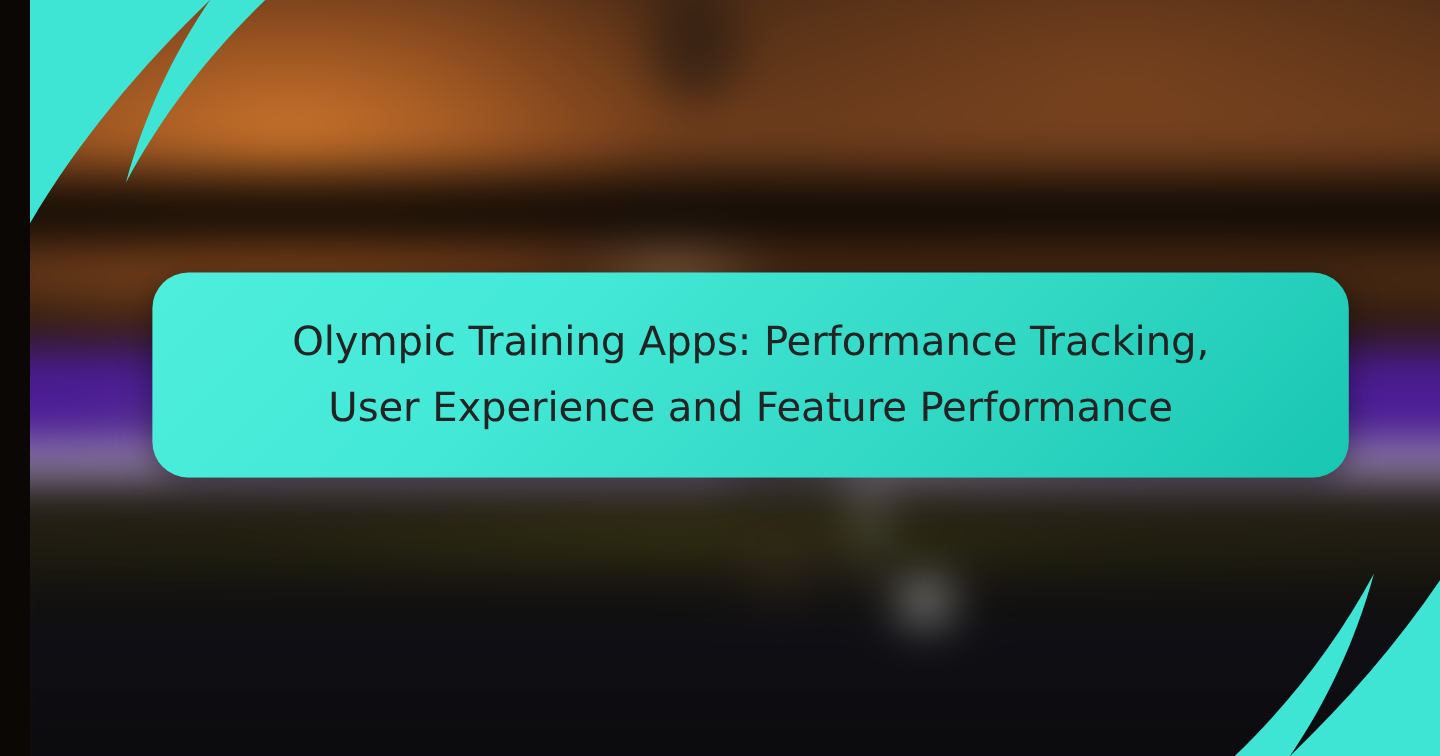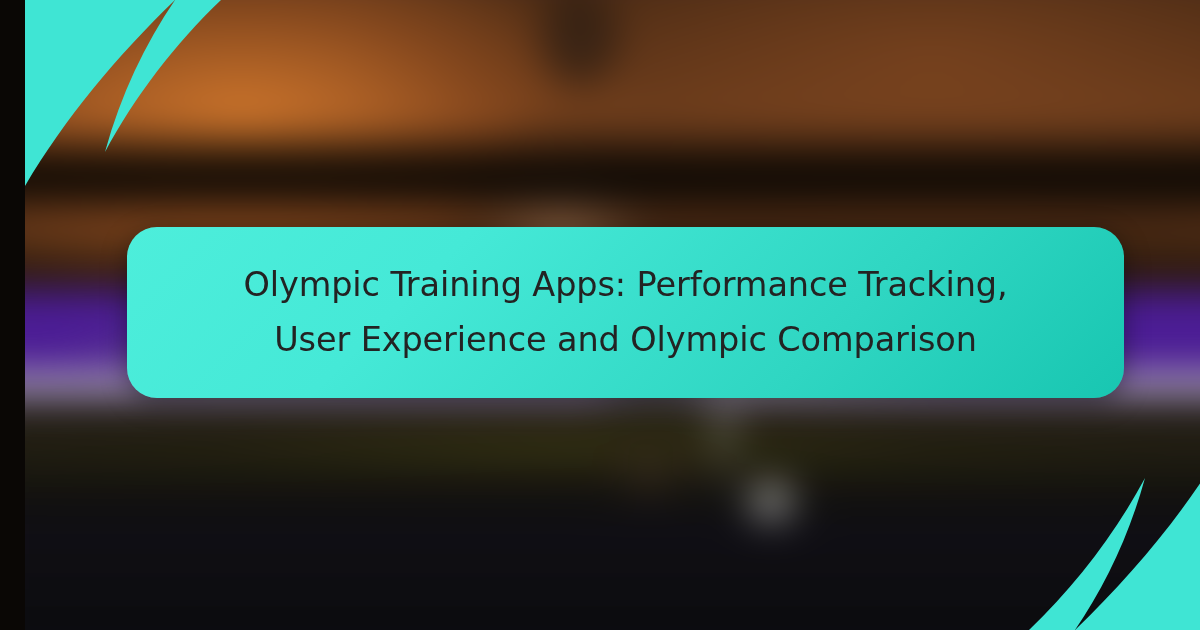--- a/index.html
+++ b/index.html
@@ -215,17 +215,17 @@
   <div class="corner-br">
     <svg viewBox="0 0 320 300" xmlns="http://www.w3.org/2000/svg" aria-hidden="true">
       <path d="M0,0 L150,0 C 92,56 40,118 0,186 Z" fill="#3FE5D4"></path>
       <path d="M150,0 L196,0 C 150,44 110,96 80,152 C 96,94 120,44 150,0 Z" fill="#3FE5D4"></path>
     </svg>
   </div>
 
   <div id="headline-card">
     <h1 id="headline-text">
       <span style="display: block;">Olympic Training Apps: Performance Tracking,</span>
-      <span style="display: block;">User Experience and Olympic Comparison</span>
+      <span style="display: block;">User Experience and Feature Performance</span>
     </h1>
   </div>
 
 </div>
 
 </body></html>

